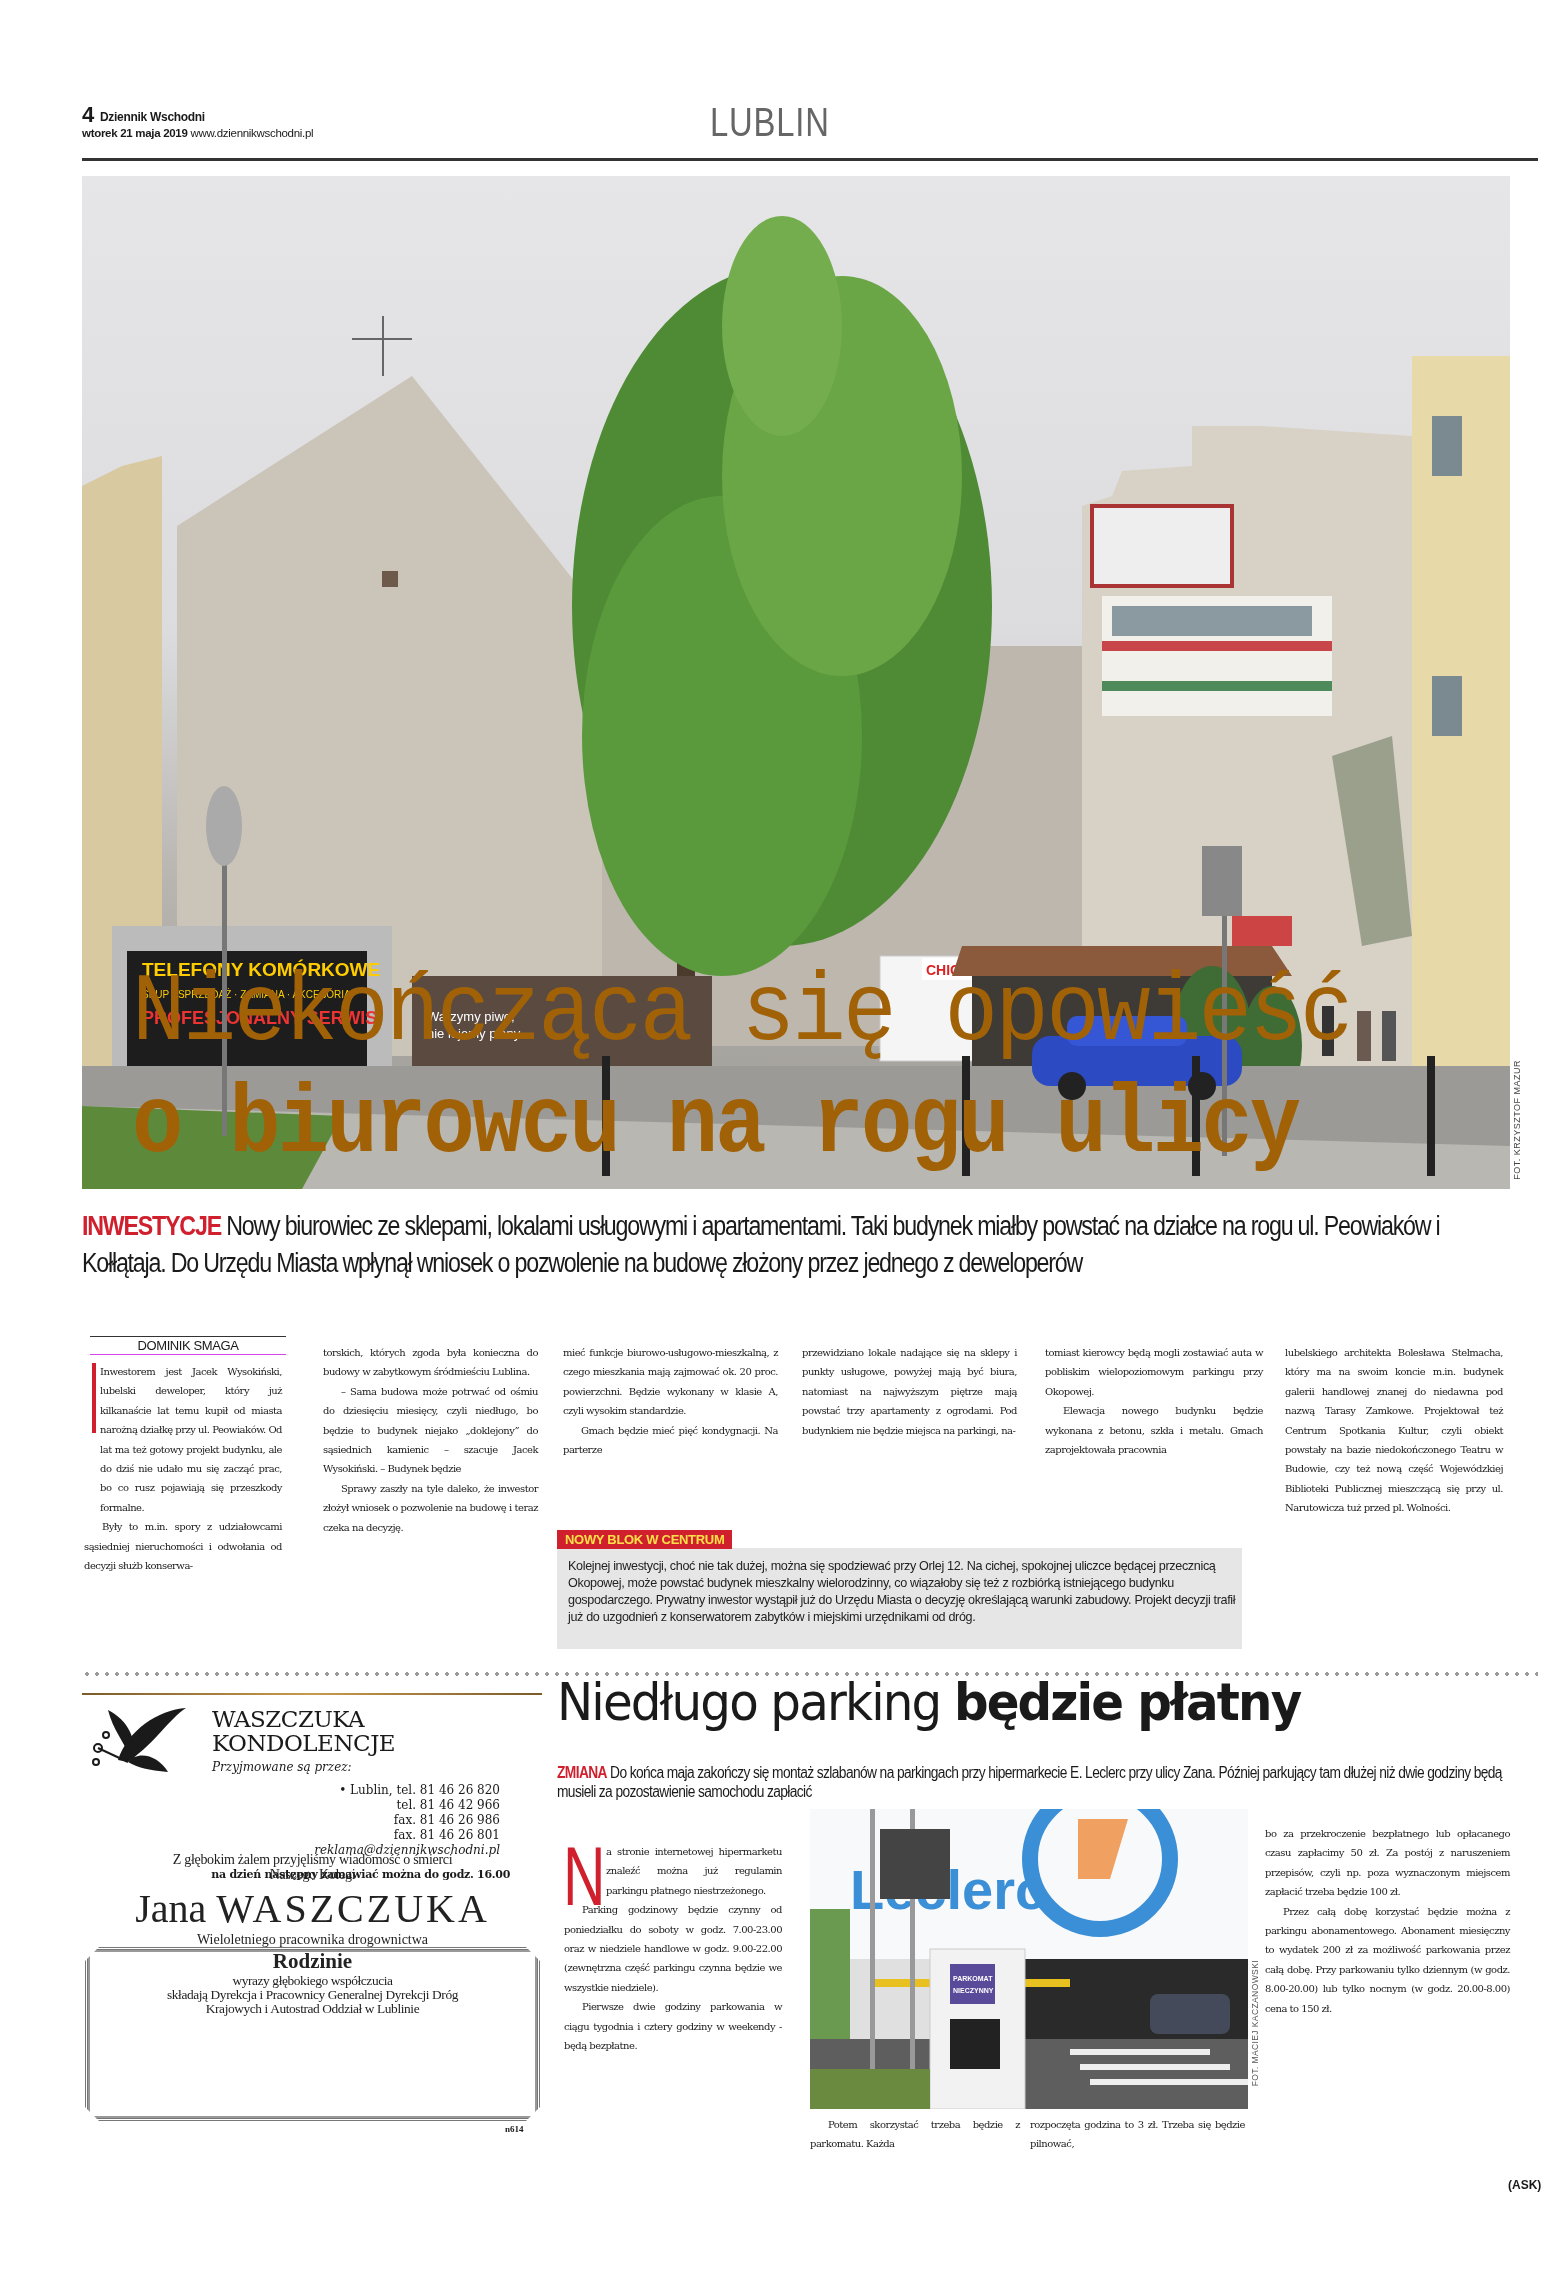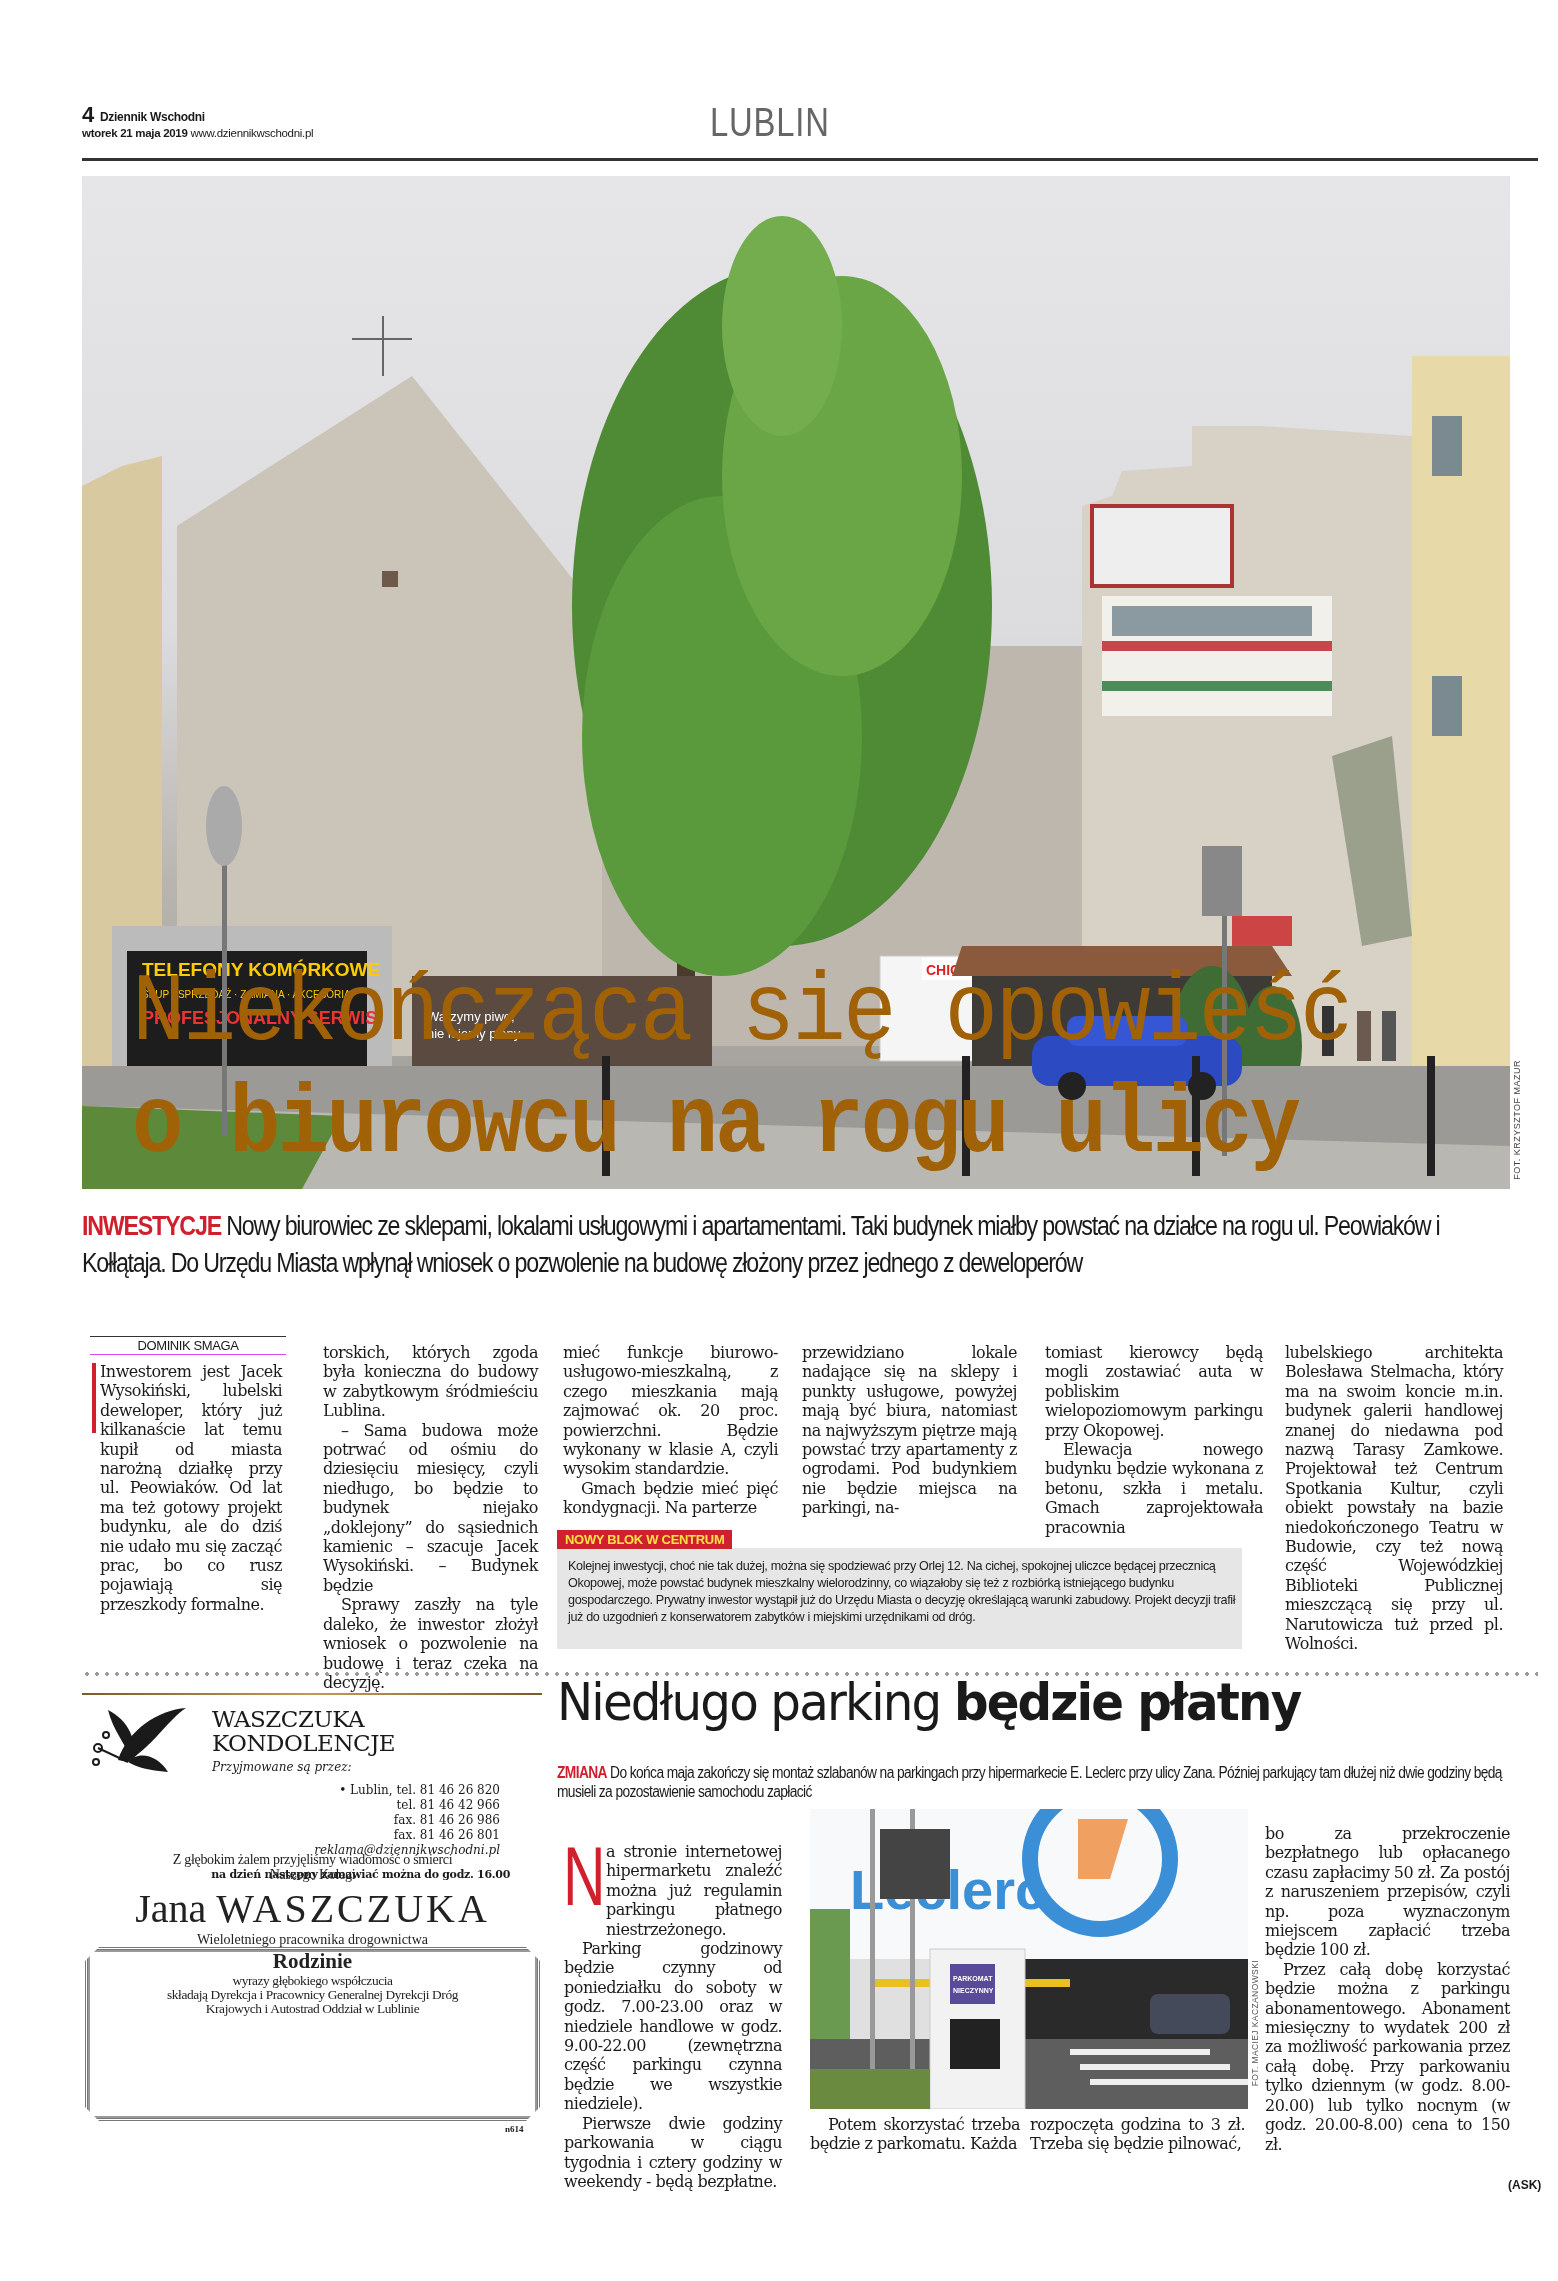--- a/index.html
+++ b/index.html
@@ -20,21 +20,21 @@
   .hero-title { left: 100px; top: 958px; width: 1400px; font-family: Liberation Mono, monospace; color: #a16207; line-height: 112px; letter-spacing: -3px; margin-left: 32px; }
   .hero-title .l1 { font-size: 96px; font-weight: normal; display: block; transform: scaleX(0.93); transform-origin: left; }
   .hero-title .l2 { font-size: 96px; font-weight: bold; display: block; transform: scaleX(0.89); transform-origin: left; }
   .photo-credit { left: 1512px; top: 1060px; font-family: "Liberation Sans", sans-serif; font-size: 9px; color: #444; writing-mode: vertical-rl; transform: rotate(180deg); letter-spacing: 0.5px; }
 
   
   .lead { left: 82px; top: 1208px; width: 1430px; font-family: "Liberation Sans", sans-serif; font-size: 27px; line-height: 37px; letter-spacing: -1.4px; transform: scaleX(0.86); transform-origin: left top; width: 1660px; }
   .lead .kicker { color: #d0202e; font-weight: bold; }
 
   
-  .col { font-size: 16px; line-height: 19.4px; text-align: justify; letter-spacing: -0.5px; }
+  .col { font-size: 10px; line-height: 19.4px; text-align: justify; letter-spacing: -0.5px; }
   .byline { left: 90px; top: 1336px; width: 196px; text-align: center; font-family: "Liberation Sans", sans-serif; font-size: 13px; border-top: 1px solid #333; border-bottom: 1px solid #d946ef; padding: 1px 0; letter-spacing: -0.4px; }
   .dropcap-bar { left: 92px; top: 1363px; width: 4px; height: 70px; background: #d0202e; }
   .p-indent { text-indent: 18px; }
 
   
   .boxtag { left: 557px; top: 1530px; background: #d0202e; color: #fde047; font-family: "Liberation Sans", sans-serif; font-weight: bold; font-size: 13px; padding: 2px 8px; letter-spacing: -0.3px; }
   .box { left: 557px; top: 1548px; width: 685px; height: 101px; background: #e6e6e6; }
   .box-text { left: 568px; top: 1558px; width: 670px; font-family: "Liberation Sans", sans-serif; font-size: 12.6px; line-height: 17px; color: #222; letter-spacing: -0.35px; }
 
   
@@ -155,20 +155,21 @@
 </div>
 <div class="abs photo-credit">FOT. KRZYSZTOF MAZUR</div>
 
 <div class="abs lead"><span class="kicker">INWESTYCJE</span> <span>Nowy biurowiec ze sklepami, lokalami usługowymi i apartamentami. Taki budynek miałby powstać na działce na rogu ul. Peowiaków i Kołłątaja. Do Urzędu Miasta wpłynął wniosek o pozwolenie na budowę złożony przez jednego z deweloperów</span></div>
 
 <div class="abs byline">DOMINIK SMAGA</div>
 <div class="abs dropcap-bar"></div>
 
 <div class="abs col" style="left:84px; top:1362px; width:198px;">
   <p style="padding-left:16px; text-indent:0;">Inwestorem jest Jacek Wysokiński, lubelski deweloper, który już kilkanaście lat temu kupił od miasta narożną działkę przy ul. Peowiaków. Od lat ma też gotowy projekt budynku, ale do dziś nie udało mu się zacząć prac, bo co rusz pojawiają się przeszkody formalne.</p>
+  <p class="p-indent">Były to m.in. spory z udziałowcami sąsiedniej nieruchomości i odwołania od decyzji służb konserwa-</p>
 </div>
 <div class="abs col" style="left:323px; top:1343px; width:215px;">
   <p>torskich, których zgoda była konieczna do budowy w zabytkowym śródmieściu Lublina.</p>
   <p class="p-indent">– Sama budowa może potrwać od ośmiu do dziesięciu miesięcy, czyli niedługo, bo będzie to budynek niejako „doklejony” do sąsiednich kamienic – szacuje Jacek Wysokiński. – Budynek będzie</p>
   <p class="p-indent">Sprawy zaszły na tyle daleko, że inwestor złożył wniosek o pozwolenie na budowę i teraz czeka na decyzję.</p>
 </div>
 <div class="abs col" style="left:563px; top:1343px; width:215px;">
   <p>mieć funkcje biurowo-usługowo-mieszkalną, z czego mieszkania mają zajmować ok. 20 proc. powierzchni. Będzie wykonany w klasie A, czyli wysokim standardzie.</p>
   <p class="p-indent">Gmach będzie mieć pięć kondygnacji. Na parterze</p>
 </div>

